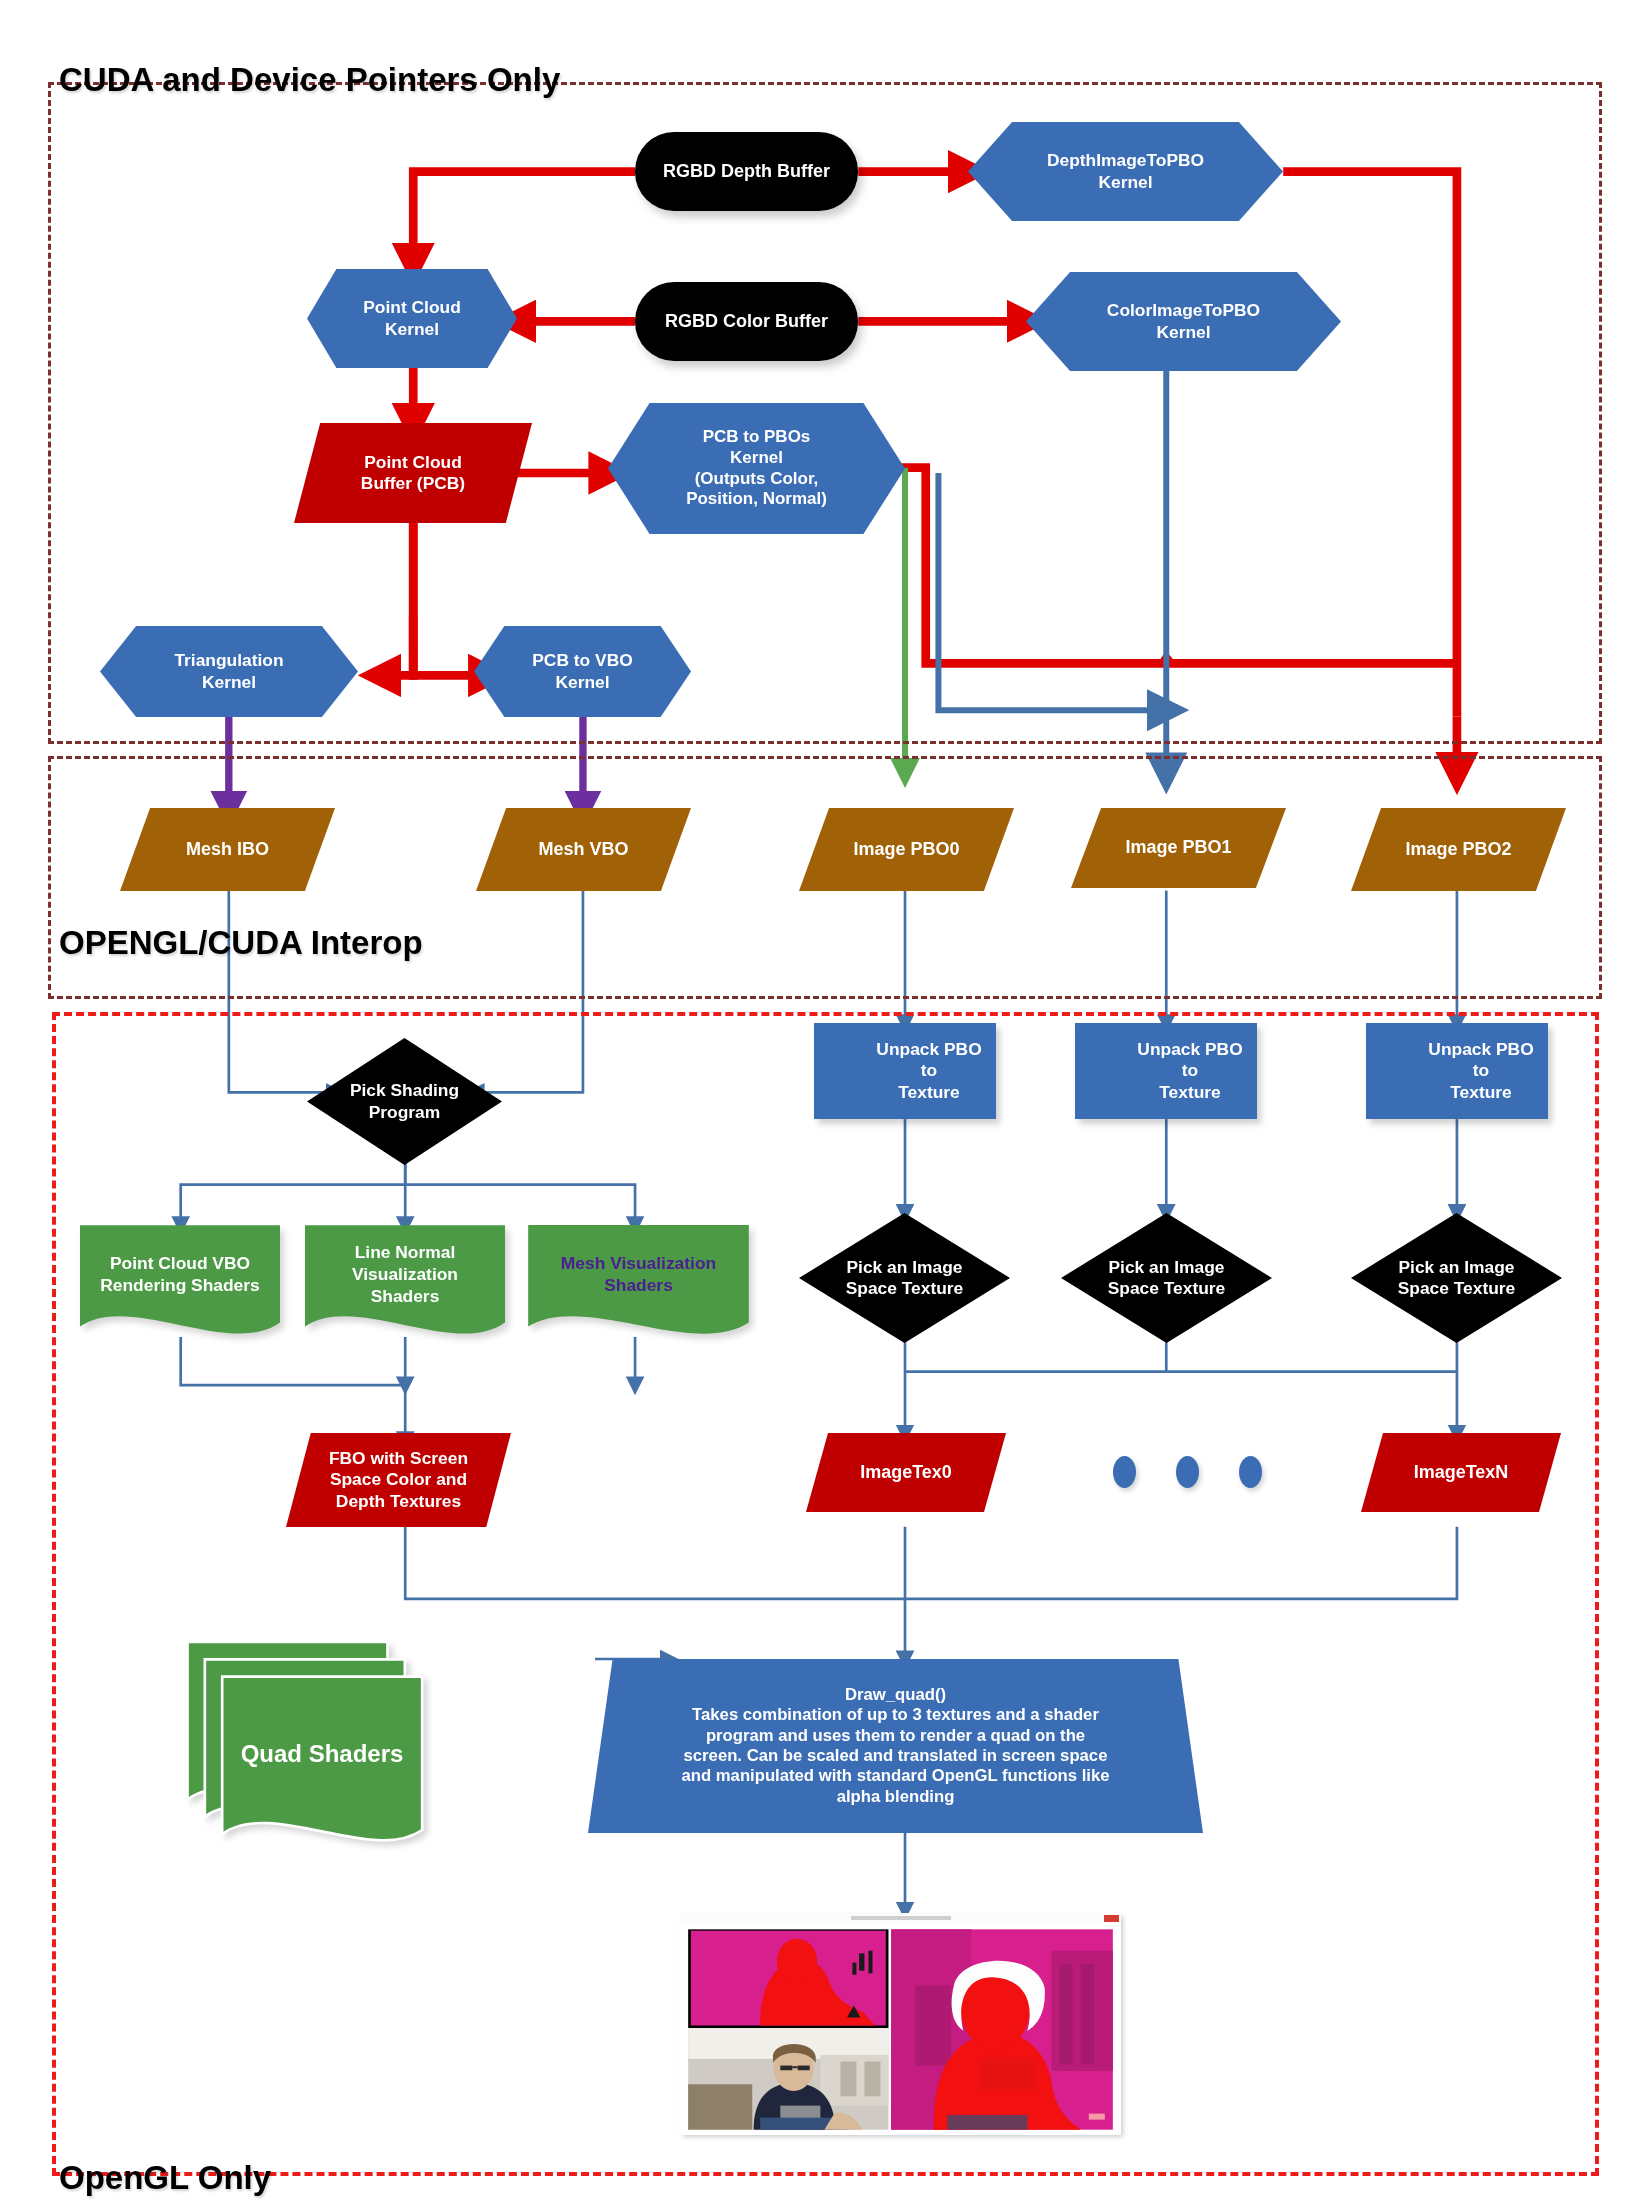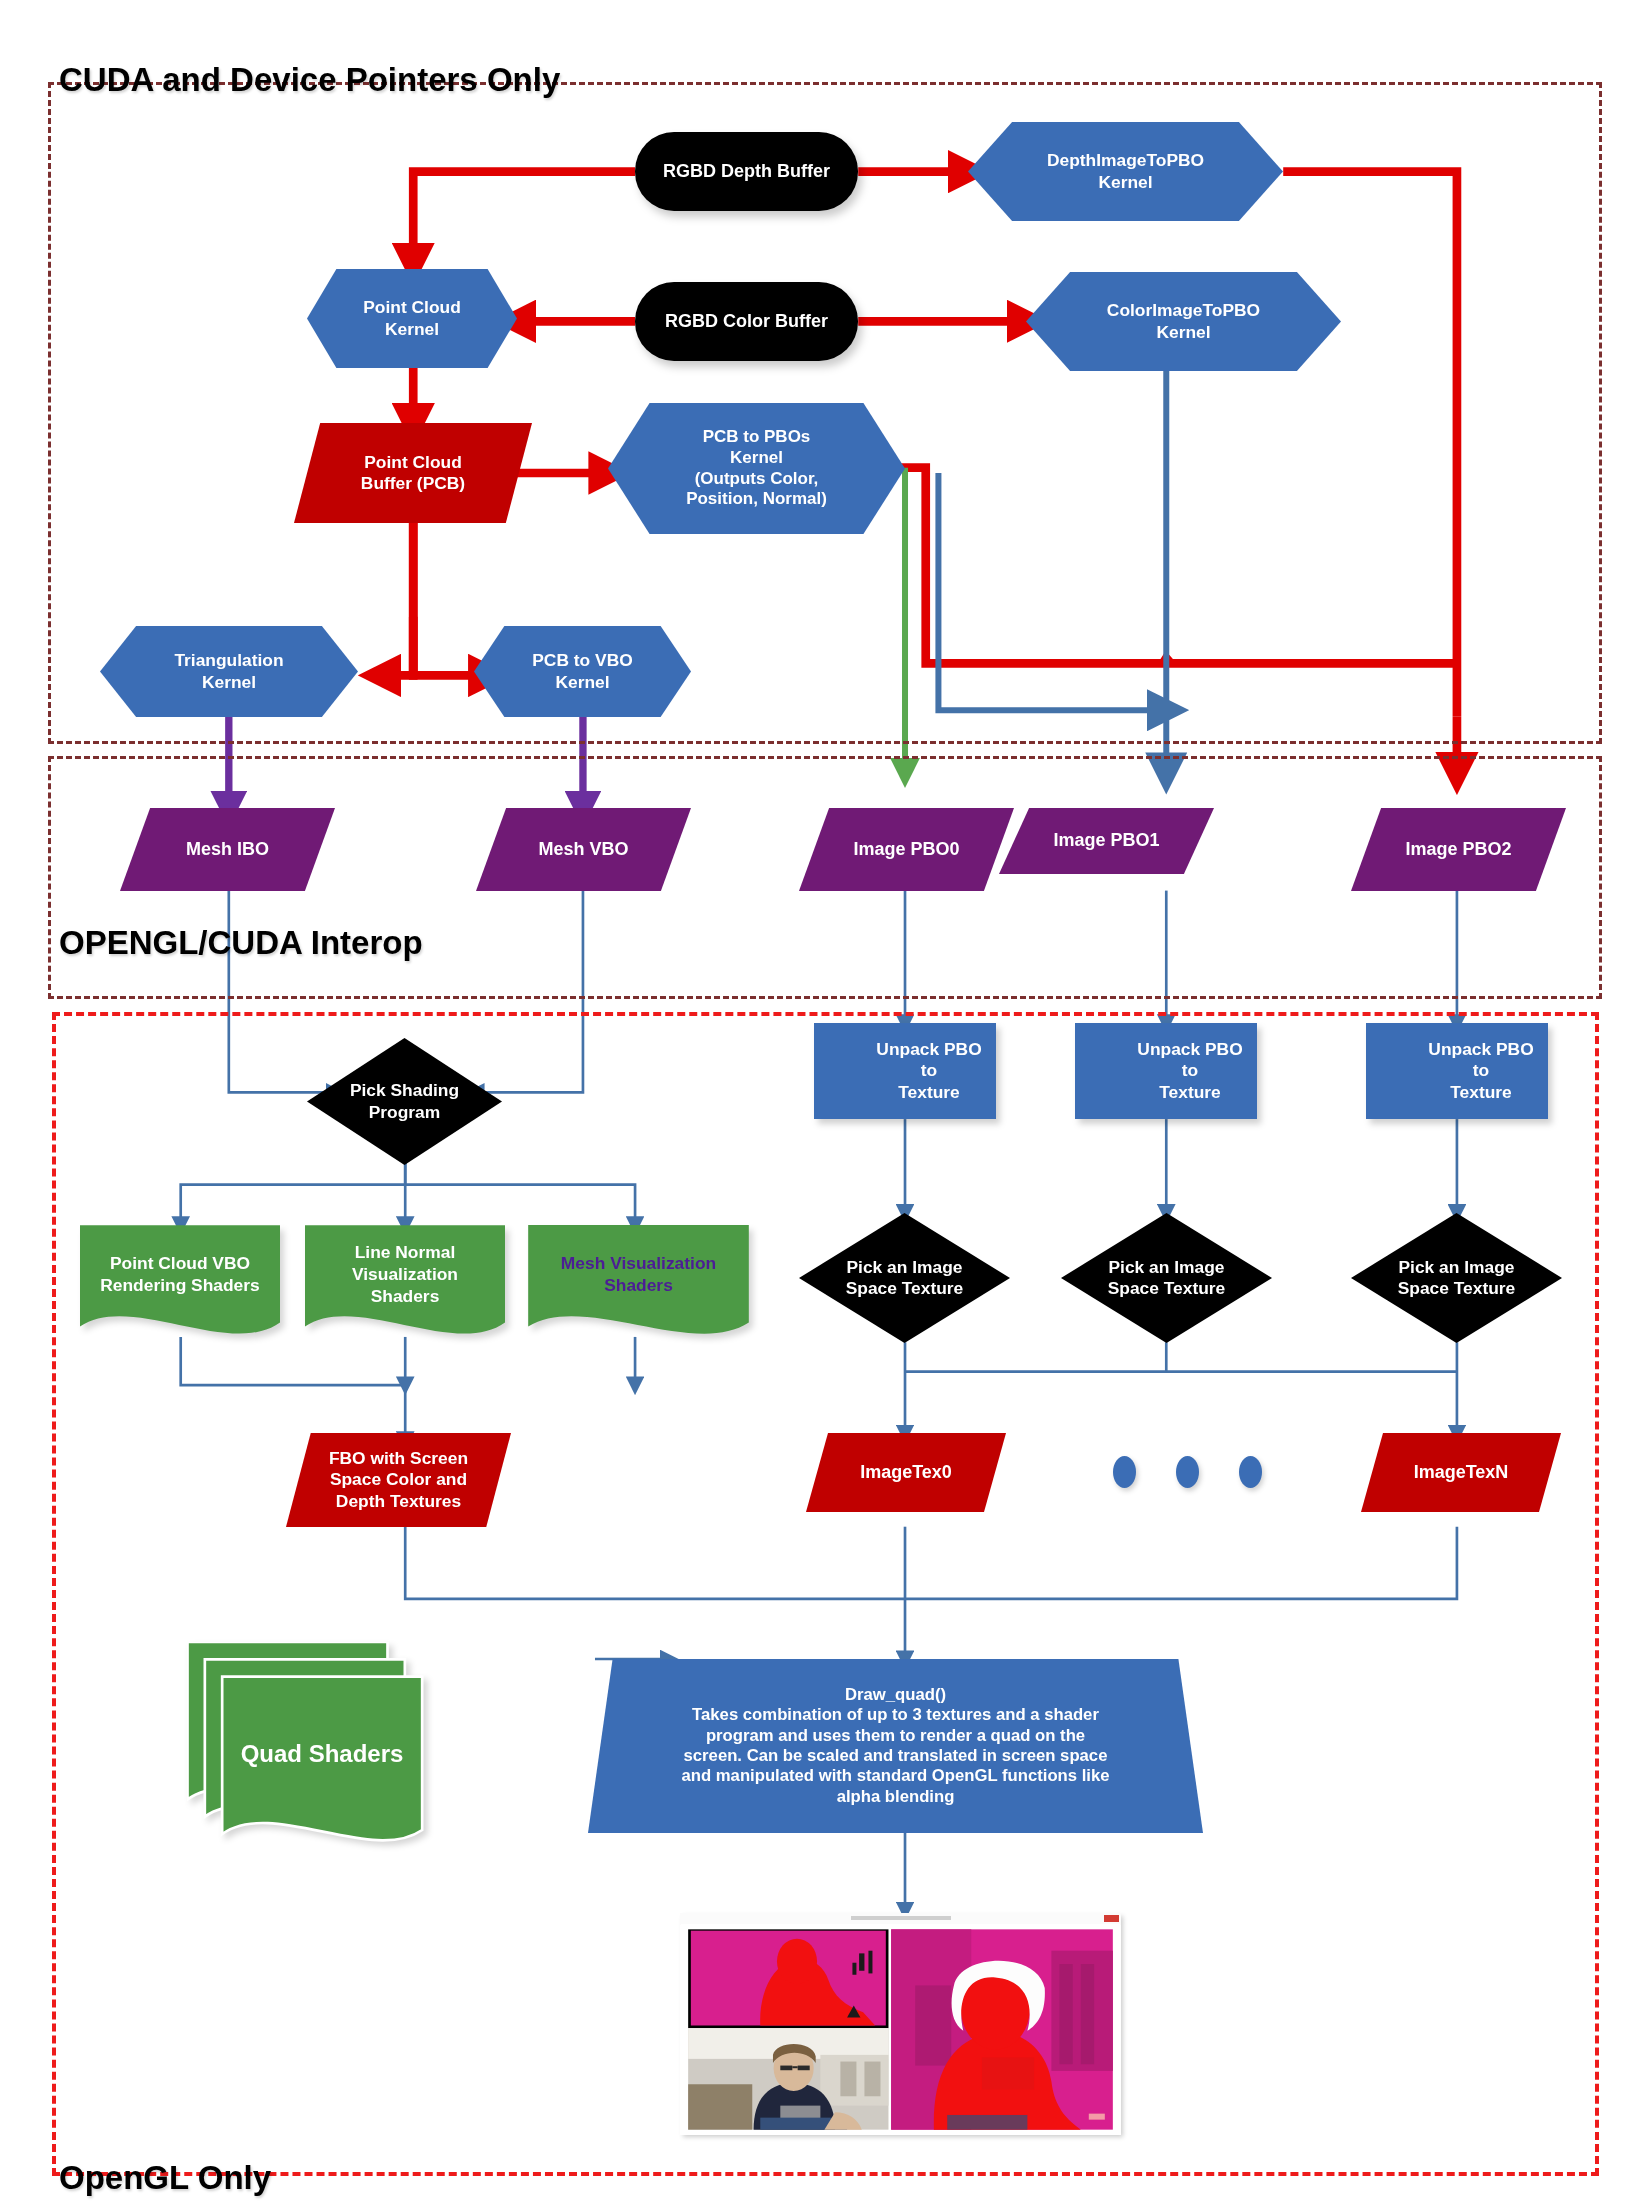--- a/index.html
+++ b/index.html
@@ -16,21 +16,21 @@
 
   
   .hex{background:#3b6db5;
        clip-path:polygon(14% 0,86% 0,100% 50%,86% 100%,14% 100%,0 50%);
        filter:drop-shadow(4.7px 5.3px 3.3px rgba(0,0,0,.18));}
   .pill{background:#000000;border-radius:39px;
         filter:drop-shadow(4.7px 6px 4px rgba(0,0,0,.20));}
   .para-red{background:#c00000;
        clip-path:polygon(11% 0,100% 0,89% 100%,0 100%);
        filter:drop-shadow(5.3px 6px 3.3px rgba(0,0,0,.16));}
-  .para-green{background:#701a75;
+  .para-green{background:#a16207;
        clip-path:polygon(14% 0,100% 0,86% 100%,0 100%);
        filter:drop-shadow(5.3px 6px 3.3px rgba(0,0,0,.16));align-items:center;}
   .diamond{background:#000000;
        clip-path:polygon(50% 0,100% 50%,50% 100%,0 50%);
        filter:drop-shadow(5.3px 6px 3.3px rgba(0,0,0,.18));}
   .rect-blue{background:#3b6db5;filter:drop-shadow(4.7px 5.3px 3.3px rgba(0,0,0,.18));padding-left:48px;}
   .trap-blue{background:#3b6db5;
        clip-path:polygon(4% 0,96% 0,100% 100%,0 100%);
        filter:drop-shadow(5.3px 6px 3.3px rgba(0,0,0,.16));}
   .dot{position:absolute;background:#3b6db5;border-radius:50%;
@@ -194,21 +194,21 @@
     </div>
 
   <div class="node para-green" style="left:476px;top:766px;width:215px;height:83px;font-size:18px;">
     <span>Mesh VBO</span>
     </div>
 
   <div class="node para-green" style="left:799px;top:766px;width:215px;height:83px;font-size:18px;">
     <span>Image PBO0</span>
     </div>
 
-  <div class="node para-green" style="left:999px;top:766px;width:215px;height:66px;font-size:18px;">
+  <div class="node para-green" style="left:1071px;top:766px;width:215px;height:80px;font-size:18px;">
     <span>Image PBO1</span>
     </div>
 
   <div class="node para-green" style="left:1351px;top:766px;width:215px;height:83px;font-size:18px;">
     <span>Image PBO2</span>
     </div>
 
   <div class="node diamond" style="left:307px;top:996px;width:195px;height:127px;font-size:17.4px;white-space:pre-line;">
     <span>Pick Shading
 Program</span></div>

